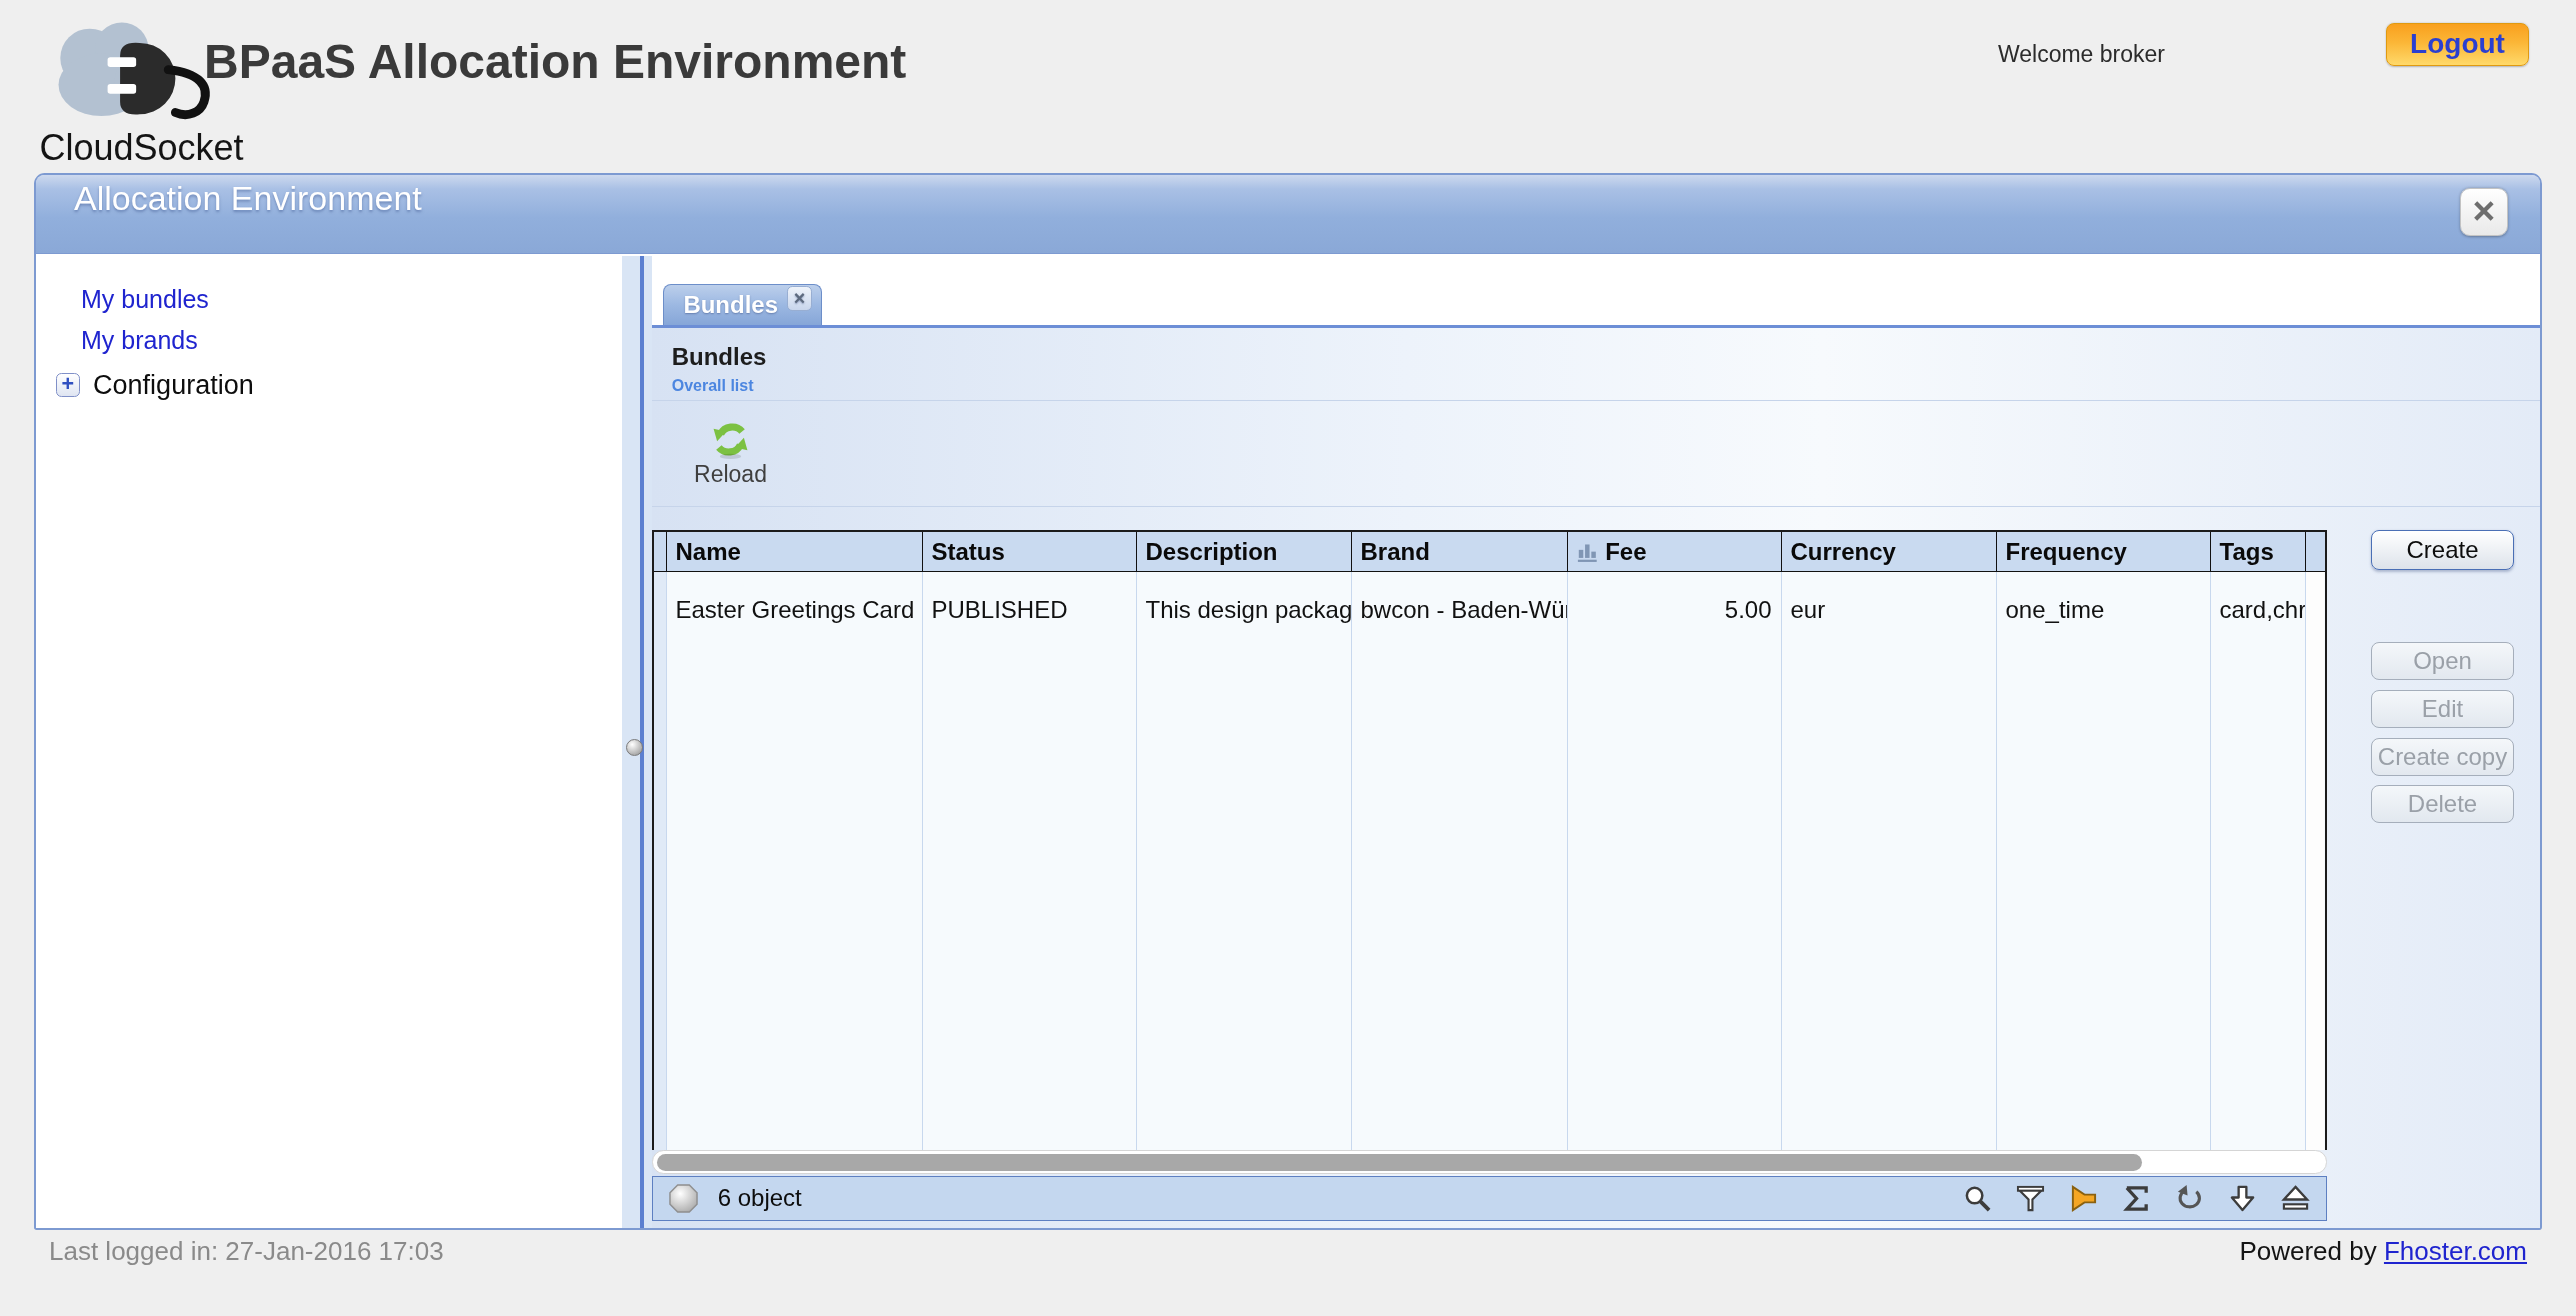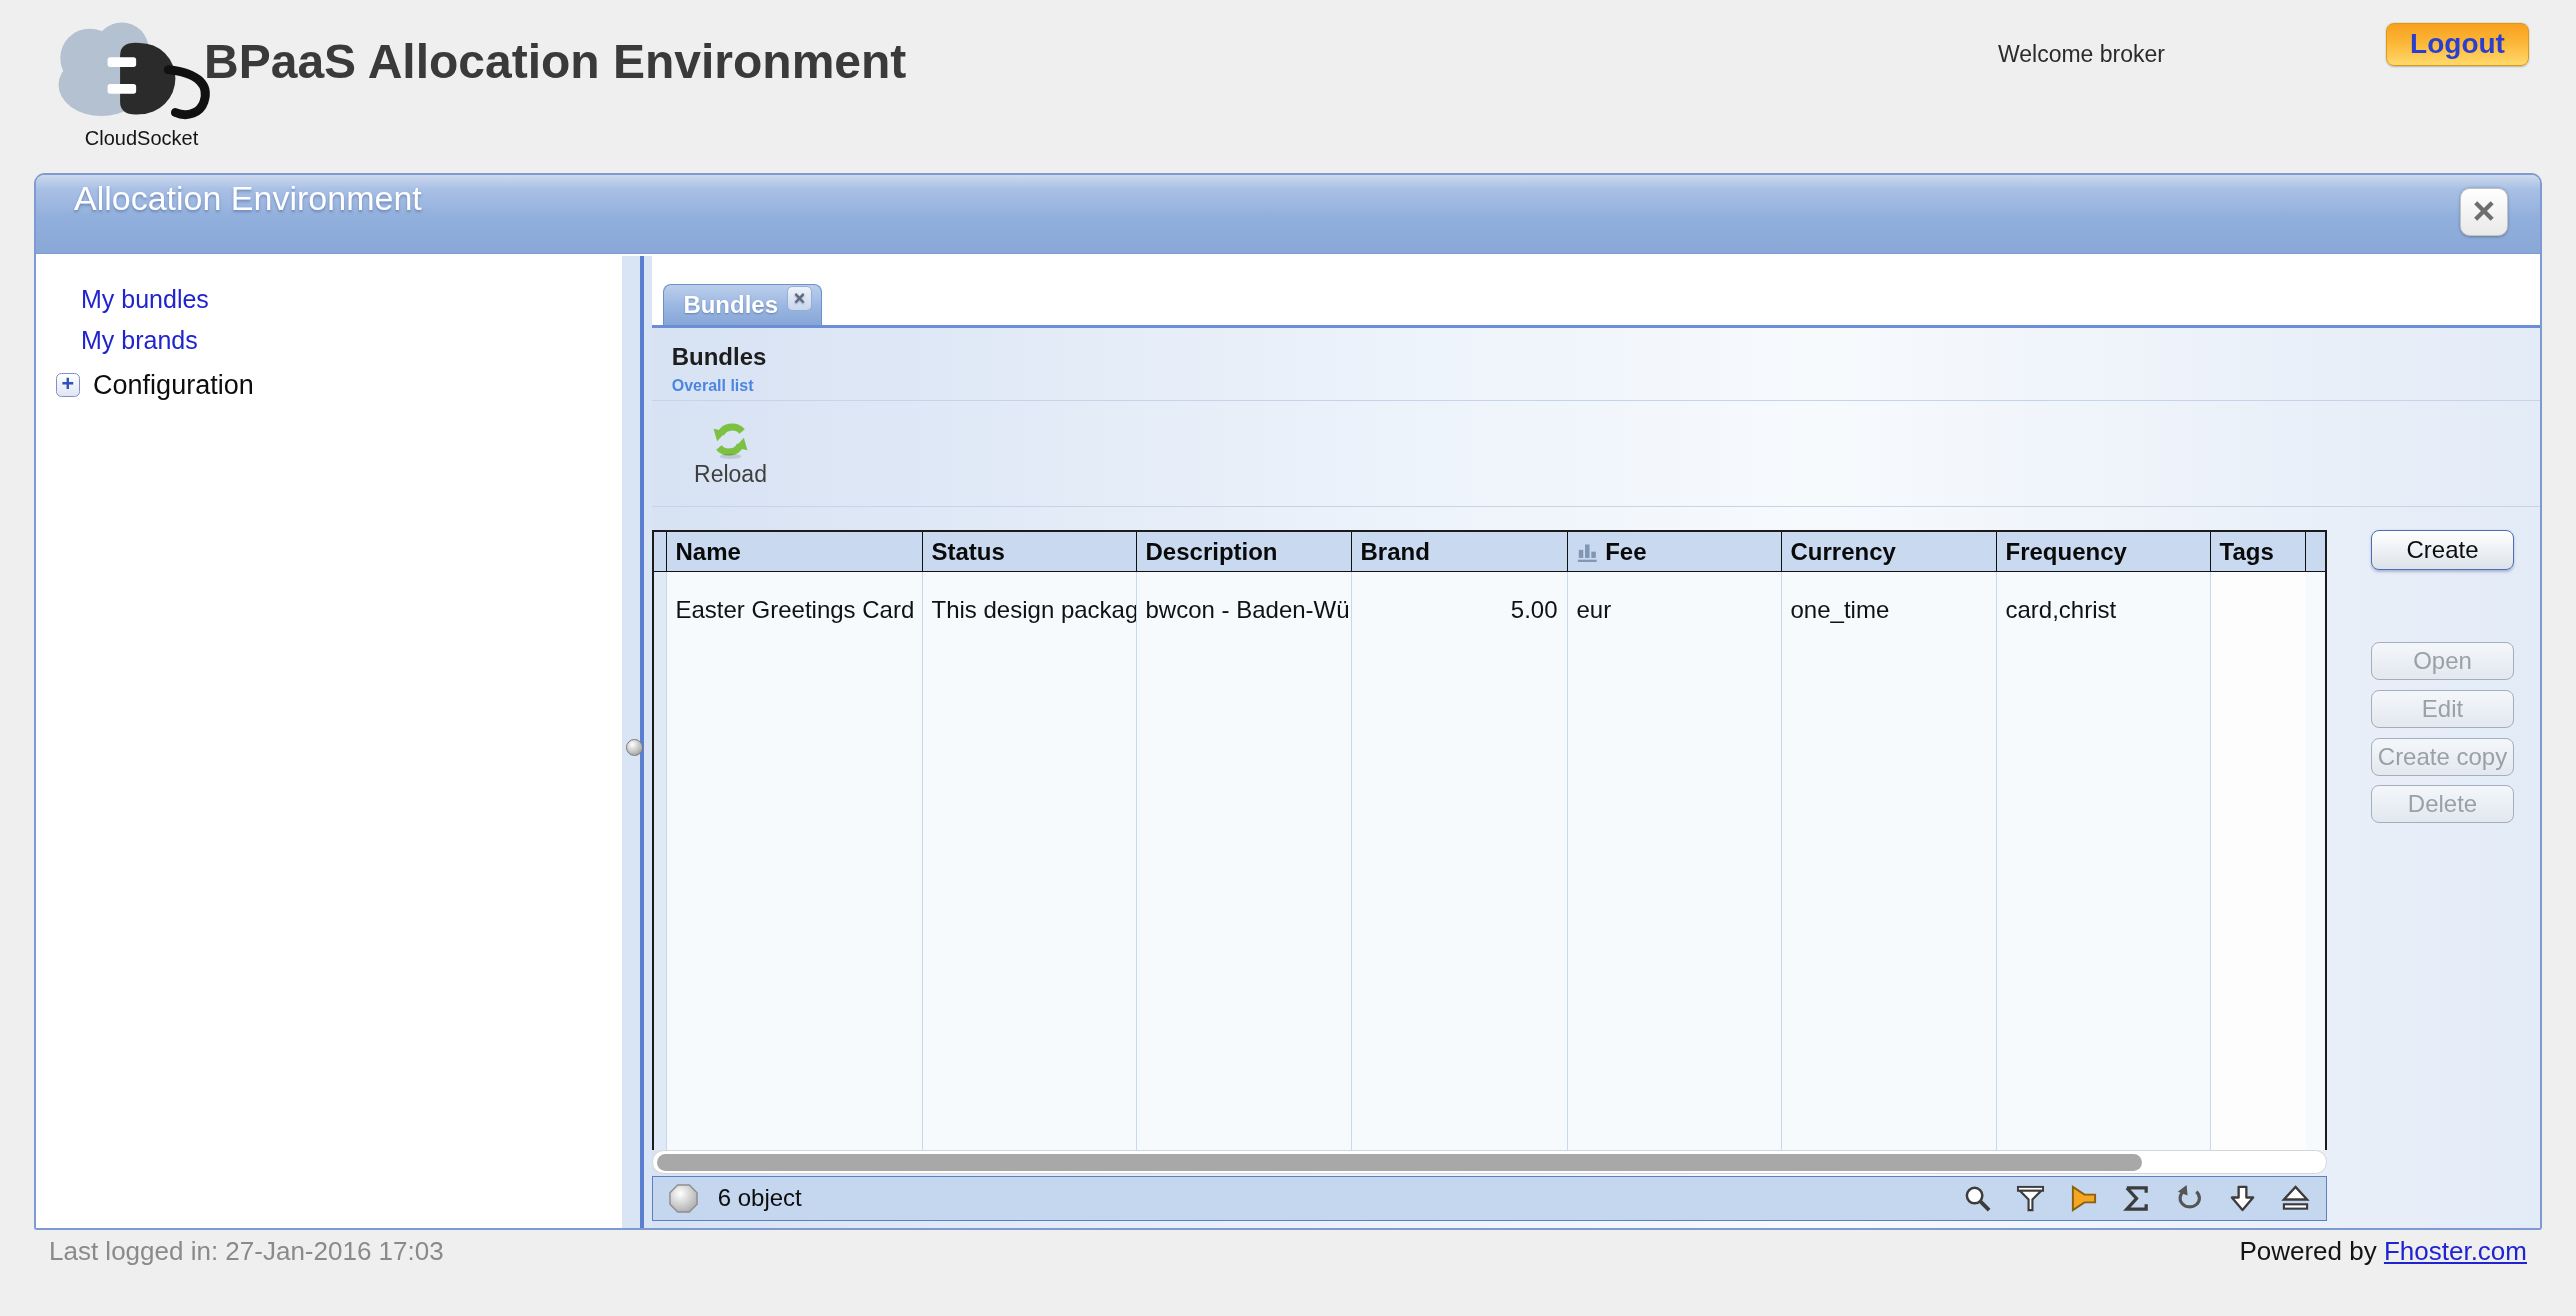--- a/index.html
+++ b/index.html
@@ -9,21 +9,21 @@
     background:#efefef;
     position:relative;
     overflow:hidden;
   }
   .page { position:absolute; inset:0; }
 
   
   .top-header { position:absolute; left:0; top:0; width:2576px; height:173px; }
   .logo-wrap { position:absolute; left:34px; top:9px; width:268px; height:152px; }
   .logo-caption { position:absolute; left:0px; top:118px; width:215px; text-align:center;
-    font-size:20px; color:#141414; letter-spacing:0px; }
+    font-size:36px; color:#141414; letter-spacing:0px; }
   .app-title { position:absolute; left:204px; top:34px; font-size:48px; font-weight:800; color:#3a3a3a; }
   .welcome { position:absolute; right:411px; top:41px; font-size:23px; color:#2b2b2b; }
   .logout-btn {
     position:absolute; right:47px; top:23px; width:143px; height:43px;
     border:0.9px solid #e09a10; border-radius:8px;
     background:linear-gradient(180deg,#f9a01e 0%,#fbb國637 45%,#ffd96a 100%);
     background:linear-gradient(180deg,#f9a01e 0%,#fbb637 45%,#ffd96a 100%);
     color:#2a3fd0; font-size:28px; font-weight:bold; text-align:center; line-height:39px;
     cursor:pointer; box-shadow:0 0.9px 1.8px rgba(0,0,0,.25);margin-left:20px;
   }
@@ -248,20 +248,21 @@
                 </div>
                 <div class="th">Currency</div>
                 <div class="th">Frequency</div>
                 <div class="th">Tags</div>
                 <div class="th"></div>
               </div>
 
               <div class="tbody">
                 <div class="td gutter"></div>
                 <div class="td">Easter Greetings Card</div>
+                <div class="td">PUBLISHED</div>
                 <div class="td">This design package</div>
                 <div class="td">bwcon - Baden-Württ</div>
                 <div class="td num">5.00</div>
                 <div class="td">eur</div>
                 <div class="td">one_time</div>
                 <div class="td">card,christ</div>
                 <div class="td"></div>
               </div>
             </div>
 

